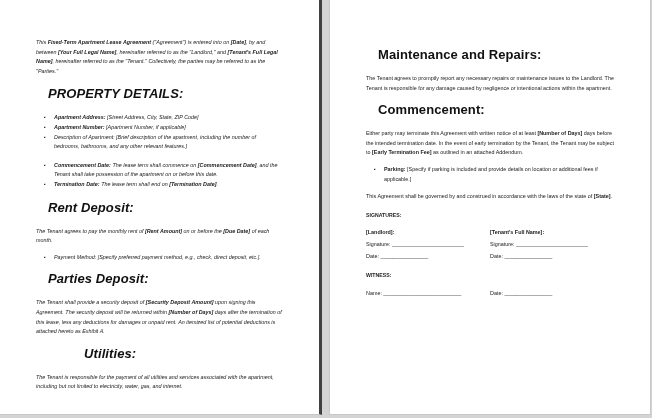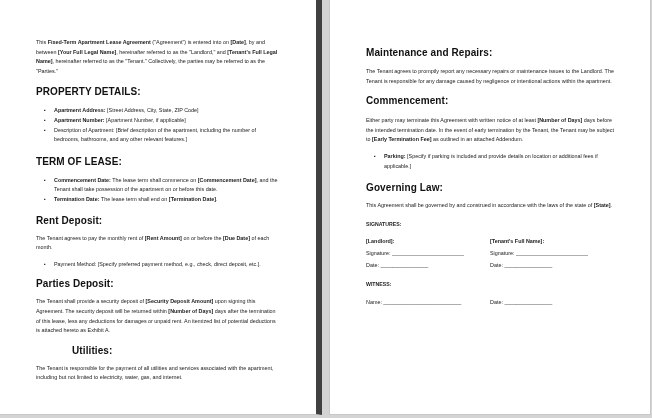--- a/index.html
+++ b/index.html
@@ -4,24 +4,24 @@
 <style>
   html, body { margin: 0; padding: 0; }
   body {
     width: 652px; height: 418px; background: #d4d4d4; position: relative; overflow: hidden;
     font-family: "Liberation Sans", sans-serif; color: #222;
   }
   .page {
     position: absolute; top: 0; height: 415px; background: #fff;
     box-sizing: border-box; padding: 0 36px;
   }
-  #page-left { left: 0; width: 322px; border-right: 6px solid #404040; border-bottom: 1px solid #c8c8c8; }
+  #page-left { left: 0; width: 322px; border-right: 3px solid #404040; border-bottom: 1px solid #c8c8c8; font-style: italic; }
   #page-right { left: 329px; width: 322px; border-left: 1px solid #c8c8c8; border-right: 1px solid #c8c8c8; border-bottom: 1px solid #c8c8c8; }
   p { margin: 0; font-size: 5.4px; line-height: 9.6px; }
-  h2 { margin: 0; font-size: 10px; font-weight: bold; letter-spacing: 0.1px; color: #111; }
+  h2 { margin: 12px; font-size: 13px; font-weight: bold; letter-spacing: 0.1px; color: #111; }
   ul { margin: 0; padding-left: 18px; list-style: none; }
   li { font-size: 5.4px; line-height: 9.6px; position: relative; }
   li::before { content: "\25AA"; position: absolute; left: -10px; font-size: 5px; }
   b { font-weight: bold; }
   .sig-grid { display: flex; }
   .sig-col { width: 133px; }
   .small-cap { font-size: 5.2px; font-weight: bold; }
 </style>
 </head>
 <body>
@@ -31,21 +31,20 @@
     <span>This </span><b>Fixed-Term Apartment Lease Agreement</b><span> ("Agreement") is entered into on </span><b>[Date]</b><span>, by and between </span><b>[Your Full Legal Name]</b><span>, hereinafter referred to as the "Landlord," and </span><b>[Tenant's Full Legal Name]</b><span>, hereinafter referred to as the "Tenant." Collectively, the parties may be referred to as the "Parties."</span>
   </p>
 
   <h2 style="margin-top:10px;">PROPERTY DETAILS:</h2>
   <ul style="margin-top:9px;">
     <li><b>Apartment Address:</b><span> [Street Address, City, State, ZIP Code]</span></li>
     <li><b>Apartment Number:</b><span> [Apartment Number, if applicable]</span></li>
     <li><span>Description of Apartment:</span><span> [Brief description of the apartment, including the number of bedrooms, bathrooms, and any other relevant features.]</span></li>
   </ul>
 
-  <h2 style="margin-top:11px;">TERM OF LEASE:</h2>
   <ul style="margin-top:9px;">
     <li><b>Commencement Date:</b><span> The lease term shall commence on </span><b>[Commencement Date]</b><span>, and the Tenant shall take possession of the apartment on or before this date.</span></li>
     <li><b>Termination Date:</b><span> The lease term shall end on </span><b>[Termination Date]</b><span>.</span></li>
   </ul>
 
   <h2 style="margin-top:10px;">Rent Deposit:</h2>
   <p style="margin-top:8px;">
     <span>The Tenant agrees to pay the monthly rent of </span><b>[Rent Amount]</b><span> on or before the </span><b>[Due Date]</b><span> of each month.</span>
   </p>
   <ul style="margin-top:7px;">
@@ -66,21 +65,20 @@
   <p style="margin-top:9px;">The Tenant agrees to promptly report any necessary repairs or maintenance issues to the Landlord. The Tenant is responsible for any damage caused by negligence or intentional actions within the apartment.</p>
 
   <h2 style="margin-top:9px;">Commencement:</h2>
   <p style="margin-top:10px;">
     <span>Either party may terminate this Agreement with written notice of at least </span><b>[Number of Days]</b><span> days before the intended termination date. In the event of early termination by the Tenant, the Tenant may be subject to </span><b>[Early Termination Fee]</b><span> as outlined in an attached Addendum.</span>
   </p>
   <ul style="margin-top:7px;">
     <li><b>Parking:</b><span> [Specify if parking is included and provide details on location or additional fees if applicable.]</span></li>
   </ul>
 
-  <h2 style="margin-top:11px;">Governing Law:</h2>
   <p style="margin-top:8px;">
     <span>This Agreement shall be governed by and construed in accordance with the laws of the state of </span><b>[State]</b><span>.</span>
   </p>
 
   <p class="small-cap" style="margin-top:9px;">SIGNATURES:</p>
   <div class="sig-grid" style="margin-top:8px;">
     <div class="sig-col">
       <p><b>[Landlord]:</b></p>
       <p style="margin-top:2px;">Signature: ________________________</p>
       <p style="margin-top:2px;">Date: ________________</p>

